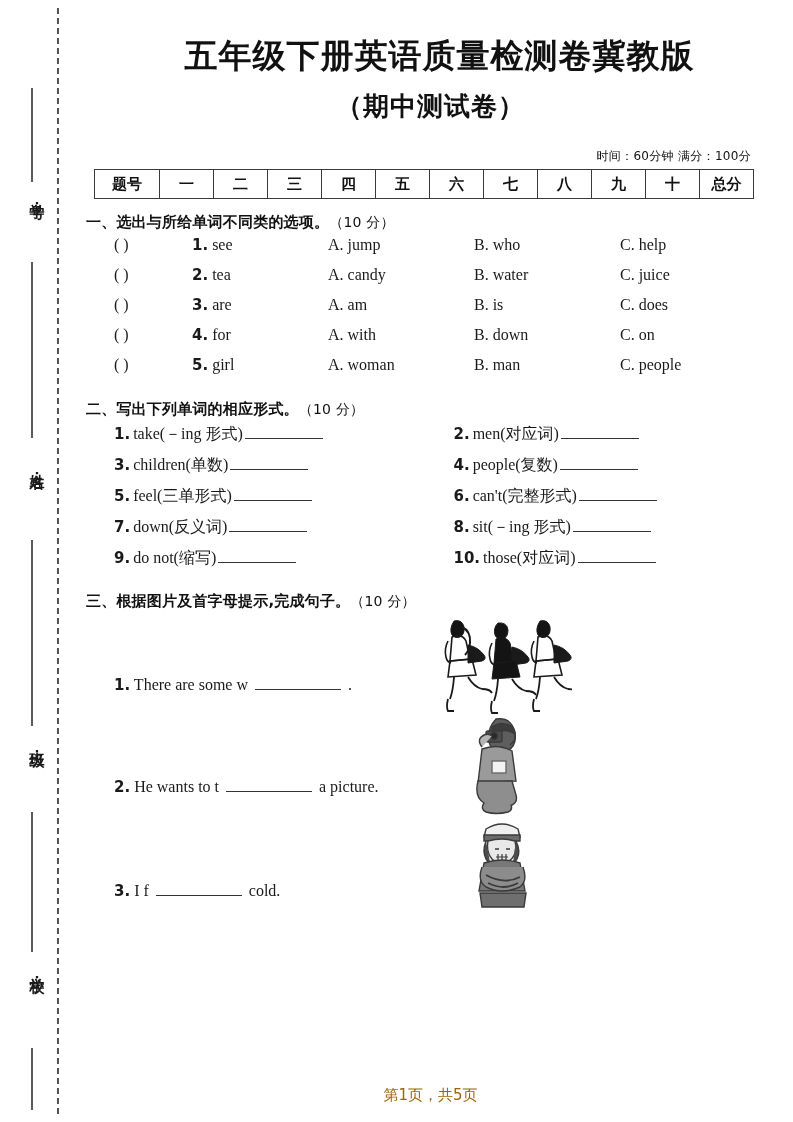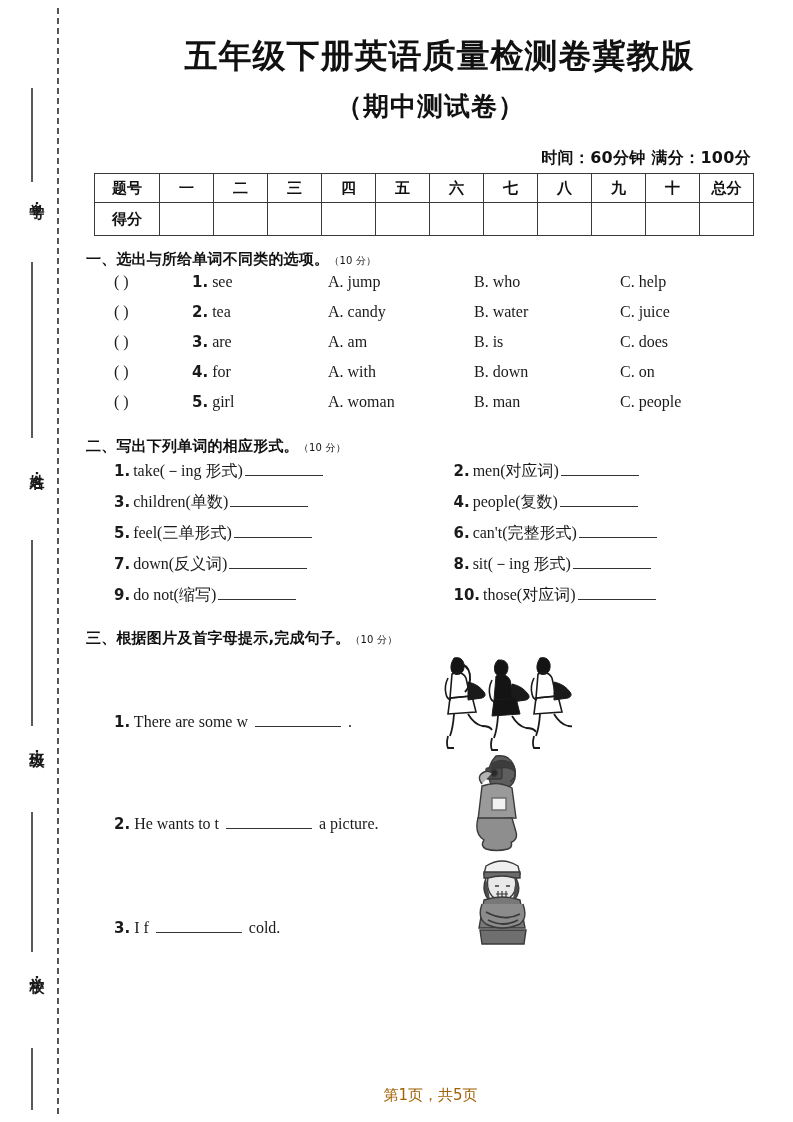--- a/index.html
+++ b/index.html
@@ -82,25 +82,24 @@
     font-weight: bold;
     font-size: 26px;
     letter-spacing: 1px;
     color: #111;
     padding-right: 18px;
   }
 
   .meta-line {
     margin: 24px 42px 4px 0;
     text-align: right;
-    font-size: 16px;
+    font-size: 12px;
     font-family: "DejaVu Sans", "Liberation Sans", sans-serif;
     color: #111;
     letter-spacing: .3px;
-    font-weight: bold;
   }
 
   
   .score-table-wrap {
     margin: 4px 0 0 8px;
     width: 660px;
     border-radius: 14px;
   }
   table.score-table {
     border-collapse: collapse;
@@ -127,21 +126,21 @@
   .sec-head {
     font-family: "DejaVu Sans", "Liberation Sans", sans-serif;
     font-weight: bold;
     font-size: 15px;
     color: #111;
     margin: 0 0 4px 0;
     letter-spacing: .2px;
   }
   .sec-head .pts {
     font-weight: normal;
-    font-size: 10px;
+    font-size: 14px;
   }
 
   
   .mc-row {
     display: flex;
     align-items: baseline;
     margin: 0 0 0 28px;
     height: 30px;
     font-size: 16px;
   }
@@ -262,34 +261,20 @@
           <td>三</td>
           <td>四</td>
           <td>五</td>
           <td>六</td>
           <td>七</td>
           <td>八</td>
           <td>九</td>
           <td>十</td>
           <td>总分</td>
         </tr>
-        <tr class="row-score">
-          <td class="lbl">得分</td>
-          <td></td>
-          <td></td>
-          <td></td>
-          <td></td>
-          <td></td>
-          <td></td>
-          <td></td>
-          <td></td>
-          <td></td>
-          <td></td>
-          <td></td>
-        </tr>
       </tbody>
     </table>
   </div>
 
   <div class="section">
     <div class="sec-head">
       <span>一、选出与所给单词不同类的选项。</span><span class="pts">（10 分）</span>
     </div>
 
     <div class="mc-row">

